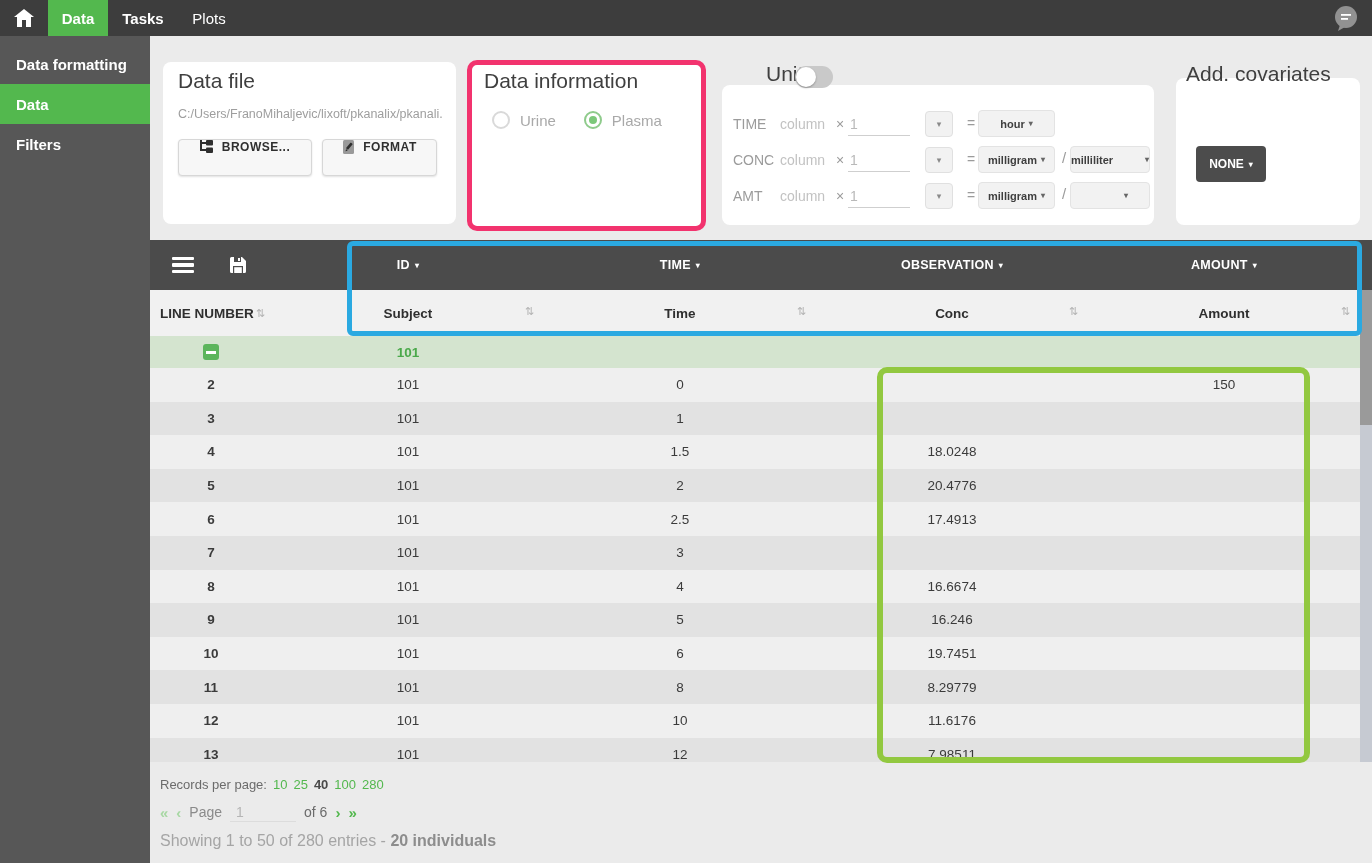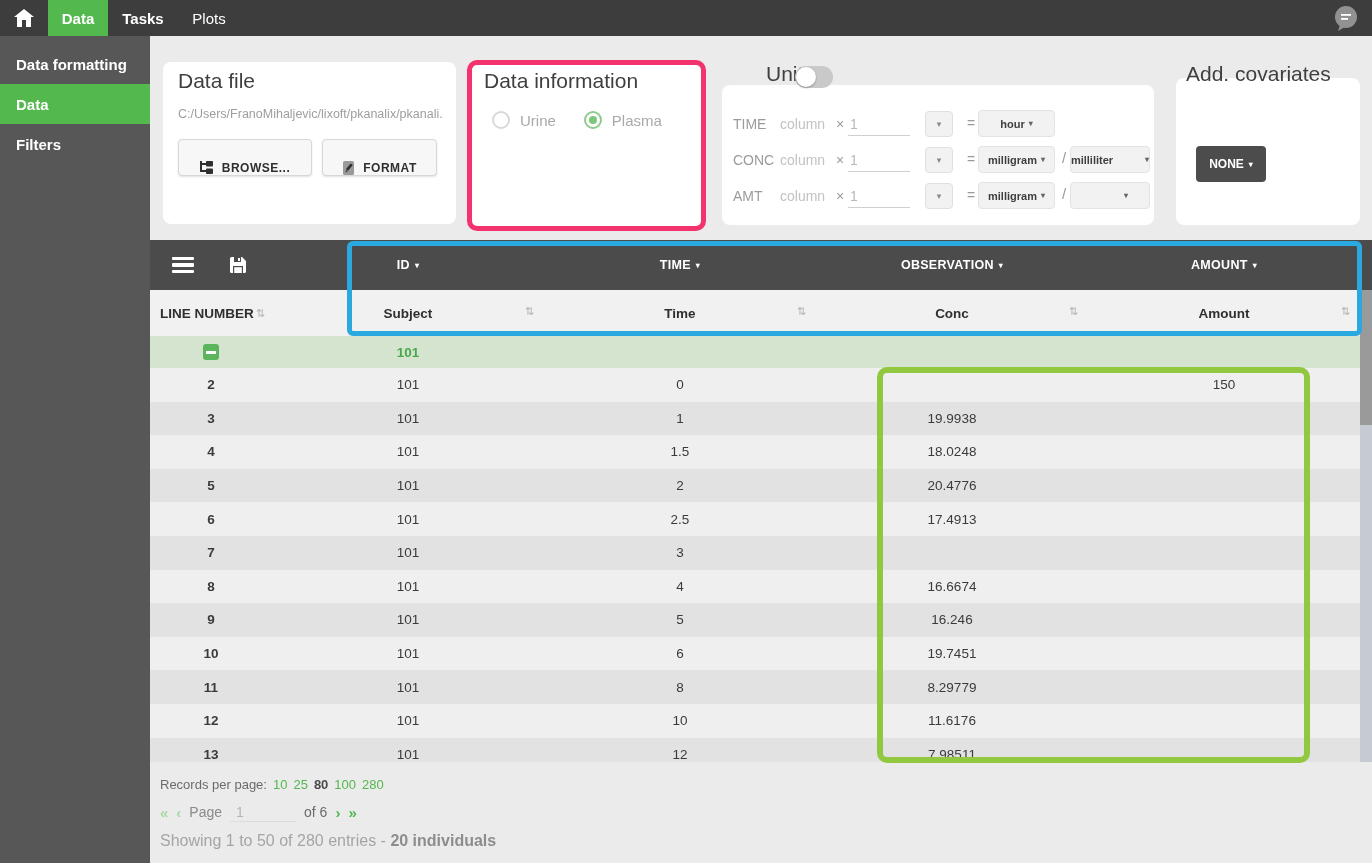--- a/index.html
+++ b/index.html
@@ -26,21 +26,21 @@
 
   
   .card { position:absolute; background:#fff; border-radius:8px; }
   .card-title { font-size:21px; color:#3f3f3f; font-weight:400; white-space:nowrap; }
 
   .df-card { left:163px; top:62px; width:293px; height:162px; }
   .df-title { position:absolute; left:15px; top:7px; }
   .df-path { position:absolute; left:15px; top:45px; width:265px; font-size:12.5px; color:#9e9e9e;
              white-space:nowrap; overflow:hidden; }
   .btn-light { position:absolute; height:37px; background:#f7f7f7; border:1px solid #d7d7d7; border-radius:4px;
-               box-shadow:0 1px 2px rgba(0,0,0,.12); display:flex; align-items:flex-end; justify-content:center;
+               box-shadow:0 1px 2px rgba(0,0,0,.12); display:flex; align-items:flex-start; justify-content:center;
                gap:8px; font-size:12px; font-weight:700; letter-spacing:.5px; color:#2f2f2f; cursor:pointer; }
   .btn-browse { left:15px; top:77px; width:134px; }
   .btn-format { left:159px; top:77px; width:115px; }
 
   
   .di-card { left:467px; top:60px; width:239px; height:171px; border:5px solid #f2336e; border-radius:10px; background:#fff; z-index:5; }
   .di-title { position:absolute; left:12px; top:4px; }
   .di-radios { position:absolute; left:20px; top:46px; display:flex; align-items:center; gap:28px; }
   .radio-opt { display:flex; align-items:center; gap:10px; cursor:pointer; }
   .radio-circle { width:18px; height:18px; border-radius:50%; border:2px solid #d9d9d9; background:#fff; position:relative; }
@@ -332,21 +332,20 @@
         <div class="tcell c-line">2</div>
         <div class="tcell c-sub">101</div>
         <div class="tcell c-time">0</div>
         <div class="tcell c-conc"></div>
         <div class="tcell c-amt">150</div>
       </div>
       <div class="trow odd">
         <div class="tcell c-line">3</div>
         <div class="tcell c-sub">101</div>
         <div class="tcell c-time">1</div>
-        <div class="tcell c-conc">19.9938</div>
         <div class="tcell c-amt"></div>
       </div>
       <div class="trow even">
         <div class="tcell c-line">4</div>
         <div class="tcell c-sub">101</div>
         <div class="tcell c-time">1.5</div>
         <div class="tcell c-conc">18.0248</div>
         <div class="tcell c-amt"></div>
       </div>
       <div class="trow odd">
@@ -418,21 +417,21 @@
 
   <div class="sb-head"></div>
   <div class="sb-track">
     <div class="sb-thumb"></div>
   </div>
 
   <div class="foot1">
     <span>Records per page:</span>
     <span class="psize">10</span>
     <span class="psize">25</span>
-    <span class="psize sel">80</span>
+    <span class="psize sel">40</span>
     <span class="psize">100</span>
     <span class="psize">280</span>
   </div>
 
   <div class="foot2">
     <span class="pg-arrow pg-dim">«</span>
     <span class="pg-arrow pg-dim">‹</span>
     <span>Page</span>
     <input class="page-input" value="1" style="">
     <span class="of-label">of 6</span>

